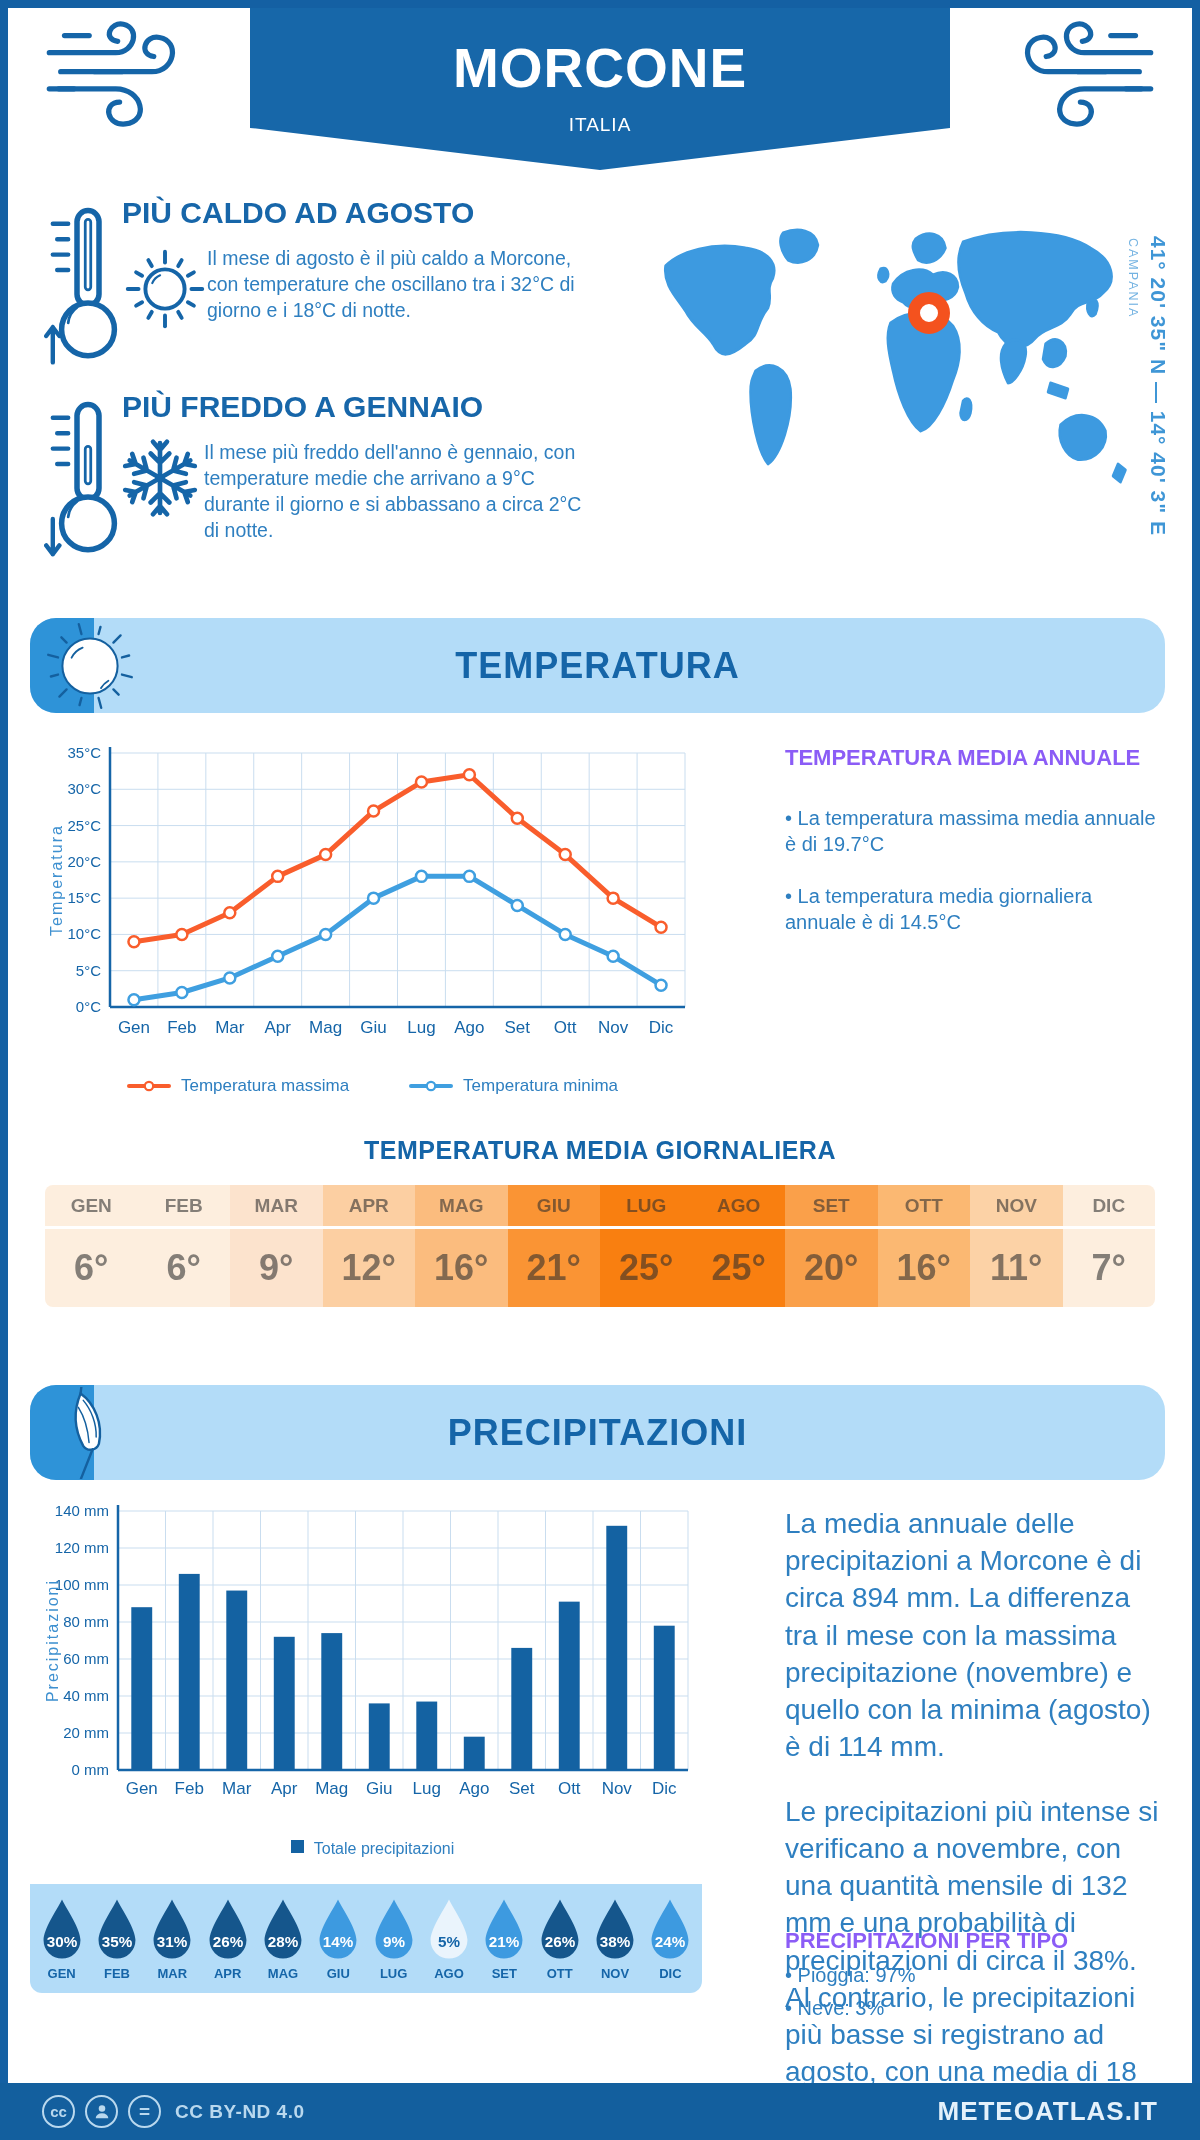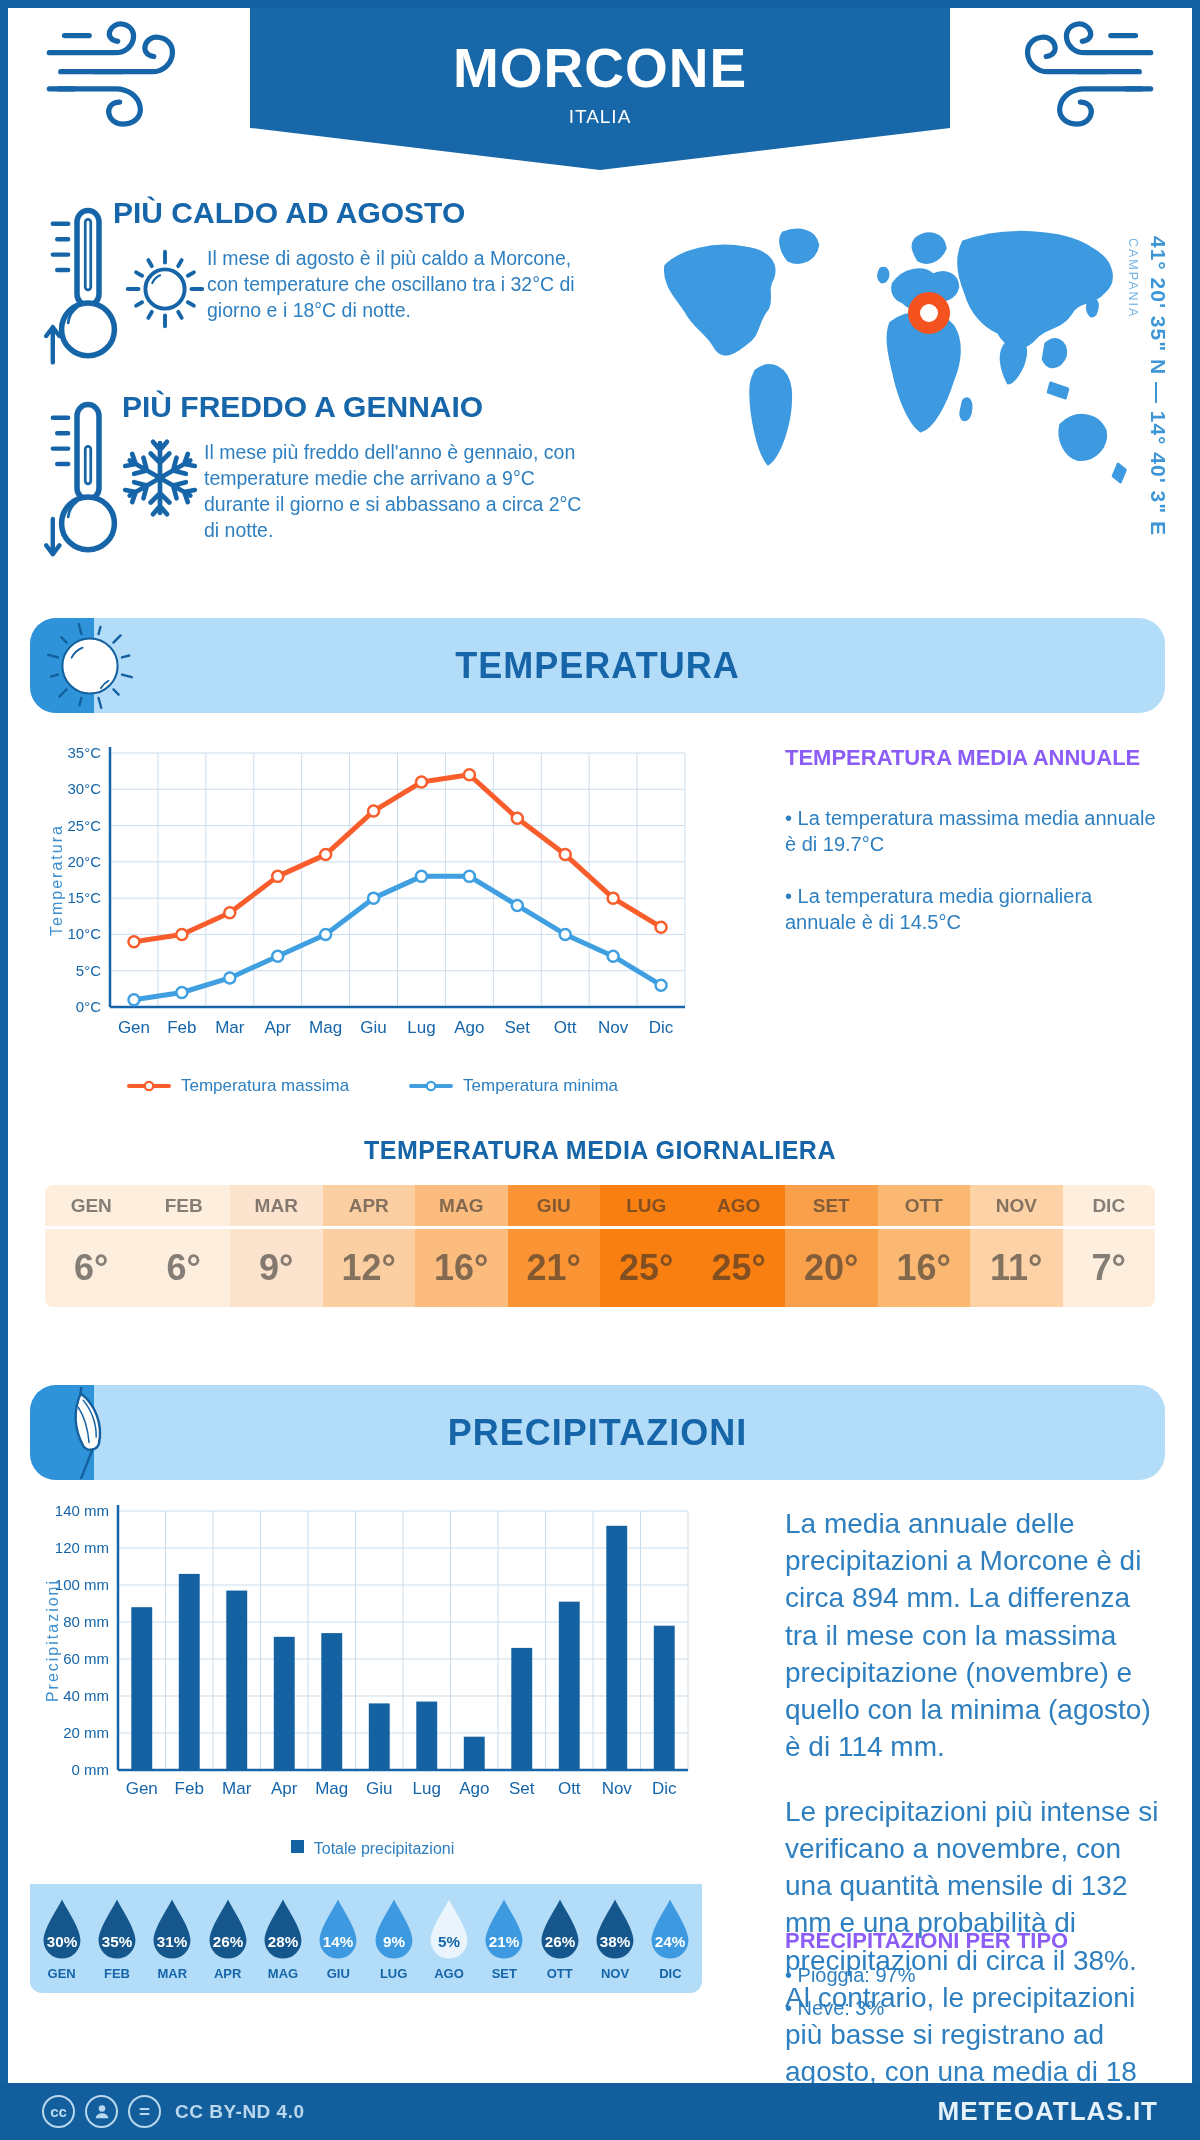--- a/index.html
+++ b/index.html
@@ -6,21 +6,21 @@
   #page{position:relative;width:1200px;height:2140px;background:#ffffff;
         font-family:"Liberation Sans",sans-serif;
         box-shadow:inset 0 0 0 8px #1460a3;overflow:hidden;}
   #page svg{font-family:"Liberation Sans",sans-serif;}
   .abs{position:absolute;}
 
   
   .banner{position:absolute;left:250px;top:8px;width:700px;height:162px;background:#1767a9;
           clip-path:polygon(0 0,100% 0,100% 74%,50% 100%,0 74%);text-align:center;color:#fff;}
   .banner-title{margin-top:28px;font-size:55px;font-weight:700;letter-spacing:1px;}
-  .banner-sub{margin-top:6px;font-size:19px;letter-spacing:1px;}
+  .banner-sub{margin-top:14px;font-size:19px;letter-spacing:1px;}
 
   
   .hl-title{position:absolute;font-size:30px;font-weight:700;color:#1766a9;white-space:nowrap;}
   .hl-text{position:absolute;font-size:19.5px;line-height:1.33;color:#2e7fc0;}
 
   
   .donut{position:absolute;left:908px;top:292px;width:42px;height:42px;border-radius:50%;
          border:12px solid #f4521e;background:#fff;box-sizing:border-box;}
   .coords{position:absolute;left:1146px;top:236px;writing-mode:vertical-rl;
           font-size:21px;font-weight:700;color:#3f96d6;letter-spacing:1px;white-space:nowrap;}
@@ -128,21 +128,21 @@
           <line x1="-23.382685902179844" y1="13.499999999999998" x2="-29.444863728670917" y2="16.999999999999996"></line>
           <line x1="-27" y1="3.3065463576978537e-15" x2="-38" y2="4.653657836759942e-15"></line>
           <line x1="-23.38268590217984" y1="-13.500000000000004" x2="-29.444863728670914" y2="-17.000000000000004"></line>
           <line x1="-13.500000000000012" y1="-23.382685902179837" x2="-17.000000000000014" y2="-29.444863728670903"></line>
           <line x1="-4.95981953654678e-15" y1="-27" x2="-6.980486755139913e-15" y2="-38"></line>
           <line x1="13.500000000000004" y1="-23.38268590217984" x2="17.000000000000004" y2="-29.444863728670914"></line>
           <line x1="23.382685902179837" y1="-13.500000000000012" x2="29.444863728670903" y2="-17.000000000000014"></line>
         </g>
     </g>
   </svg>
-  <div class="hl-title" style="left:113px;top:196px;">PIÙ CALDO AD AGOSTO</div>
+  <div class="hl-title" style="left:122px;top:196px;">PIÙ CALDO AD AGOSTO</div>
   <div class="hl-text" style="left:207px;top:246px;width:382px;">Il mese di agosto è il più caldo a Morcone, con temperature che oscillano tra i 32°C di giorno e i 18°C di notte.</div>
 
   <svg class="abs" style="left:44px;top:398px;" width="88" height="165" viewBox="0 0 80 150">
     <g fill="none" stroke="#1565a8" stroke-linecap="round">
       <path d="M8 18 H22 M12 32 H22 M8 46 H22 M12 60 H22" stroke-width="4"></path>
       <rect x="30" y="6" width="20" height="86" rx="10" stroke-width="5" fill="#fff"></rect>
       <rect x="37.5" y="44" width="5" height="34" rx="2.5" stroke-width="2.5"></rect>
       <circle cx="40" cy="114" r="24" stroke-width="5" fill="#fff"></circle>
       <path d="M22 108 A20 20 0 0 1 30 94" stroke-width="2.5"></path>
       <path d="M8 110 V142 M8 142 L2 134 M8 142 L14 134" stroke-width="4"></path>

